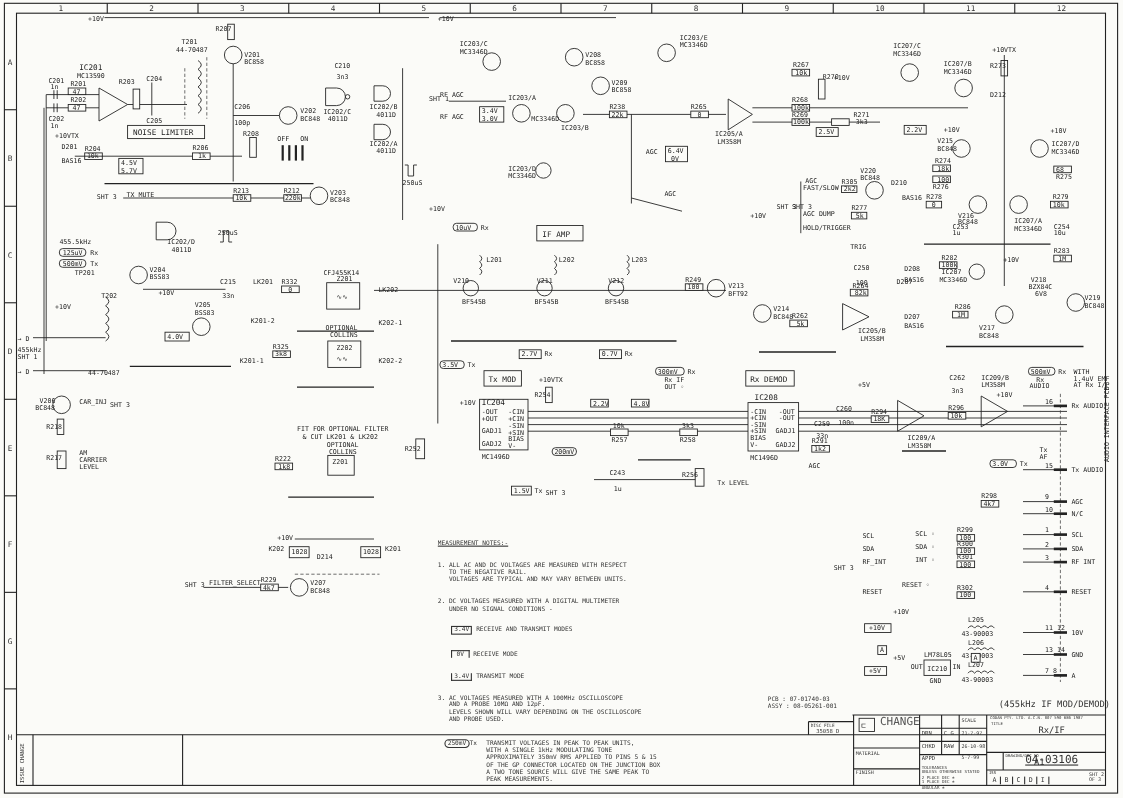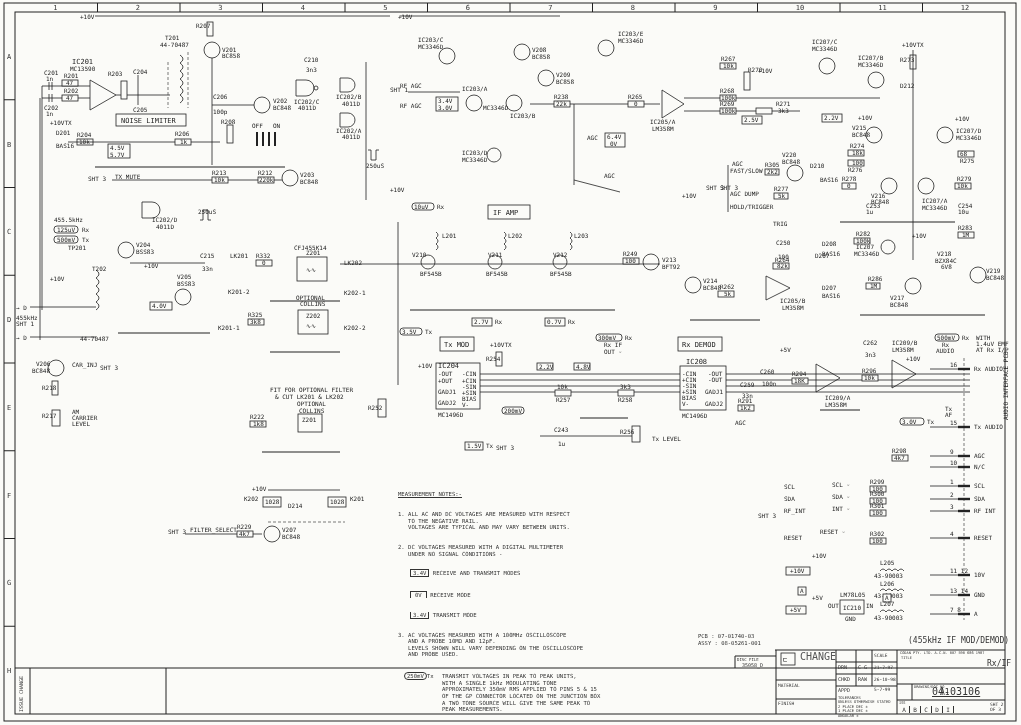--- a/index.html
+++ b/index.html
@@ -804,21 +804,21 @@
 <div class="tb" style="left:874px;top:653px;font-size:4.5px;">SCALE</div>
 <div class="tb" style="left:838px;top:696px;font-size:3.8px;line-height:4.4px;">
   <div>TOLERANCES</div>
     <div>UNLESS OTHERWISE STATED</div>
     <div>2 PLACE DEC ±</div>
     <div>1 PLACE DEC ±</div>
     <div>ANGULAR ±</div>
 </div>
 <div class="tb" style="left:900px;top:651px;font-size:3.6px;">CODAN PTY. LTD.   A.C.N. 007 590 686  1987</div>
 <div class="tb" style="left:901px;top:656px;font-size:3.6px;">TITLE</div>
-<div class="tb" style="left:944px;top:659px;font-size:8px;margin-left:43px;">Rx/IF</div>
+<div class="tb" style="left:944px;top:659px;font-size:8px;">Rx/IF</div>
 <div class="tb" style="left:908px;top:636px;font-size:8px;">(455kHz IF MOD/DEMOD)</div>
 <div class="tb" style="left:940px;top:688px;font-size:8px;">A1</div>
 <div class="tb" style="left:914px;top:685px;font-size:3.6px;">DRAWING/DOC NO</div>
 <div class="tb" style="left:932px;top:686px;font-size:10px;text-decoration:underline;">04-03106</div>
 <div class="tb" style="left:899px;top:701px;font-size:3.6px;">ISS</div>
 <div class="tb" id="issueCells" style="left:899px;top:706px;font-size:6px;display:flex;gap:0;">
     <span style="width: 10px; display: inline-block; border-right: 0.8px solid rgb(51, 51, 51); text-align: center;">A</span>
     <span style="width: 10px; display: inline-block; border-right: 0.8px solid rgb(51, 51, 51); text-align: center;">B</span>
     <span style="width: 10px; display: inline-block; border-right: 0.8px solid rgb(51, 51, 51); text-align: center;">C</span>
     <span style="width: 10px; display: inline-block; border-right: 0.8px solid rgb(51, 51, 51); text-align: center;">D</span>

